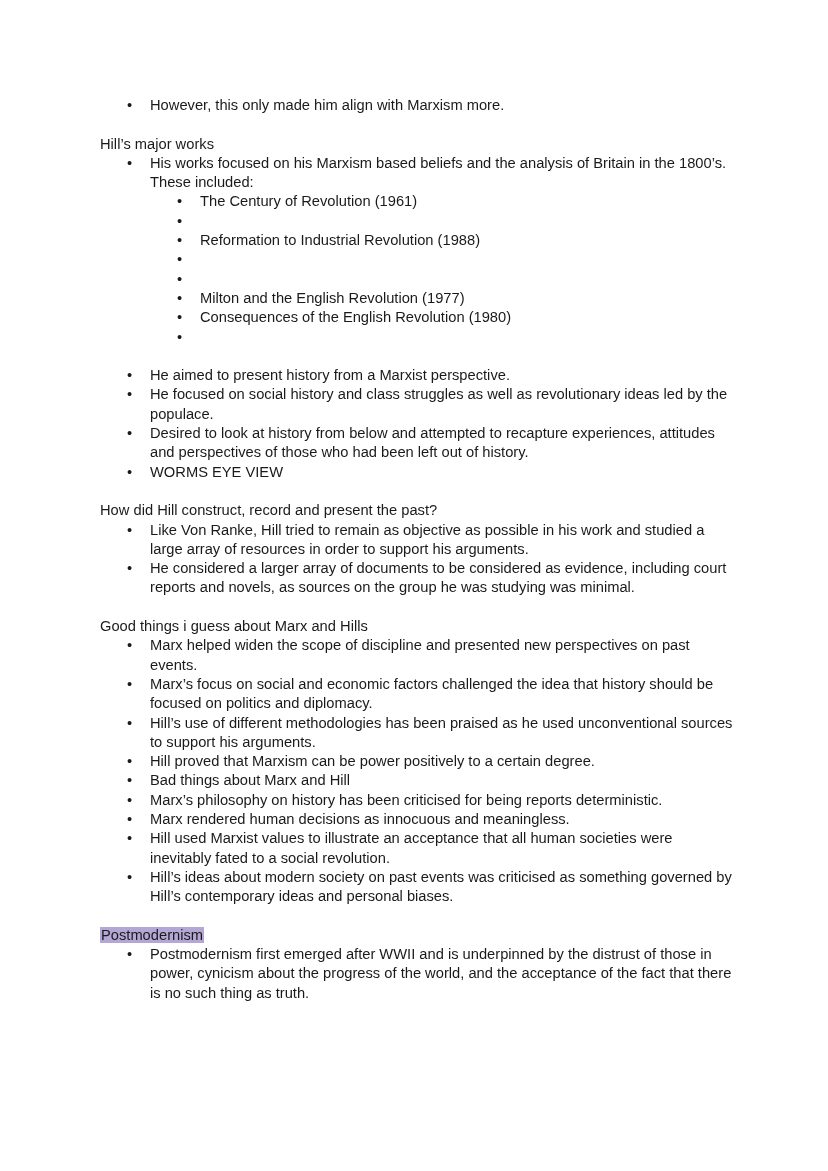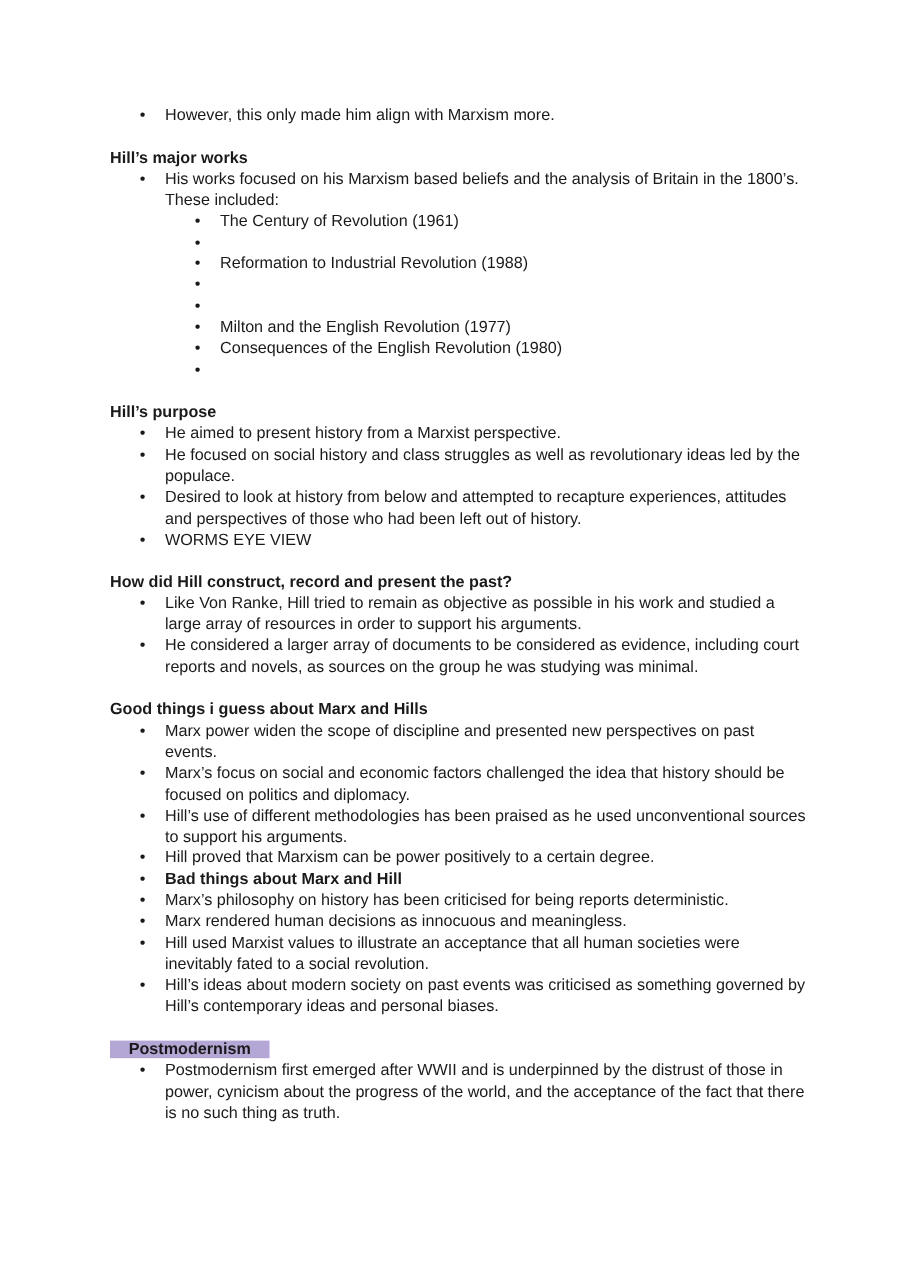--- a/index.html
+++ b/index.html
@@ -20,40 +20,40 @@
     position: absolute;
     left: 100px;
     top: 96px;
     width: 633px;
     font-size: 14.7px;
     line-height: 19.3px;
   }
   .section { margin-top: 19.3px; }
   .section:first-child { margin-top: 0; }
   .heading {
-    font-weight: bold;
+    font-weight: normal;
   }
   .heading .hl {
     background: #b4a7d6;
-    padding: 0 17px;
+    padding: 0 1px;
   }
   .bullet {
     display: flex;
     align-items: flex-start;
   }
   .bullet .marker {
     flex: 0 0 26px;
     text-align: left;
     padding-left: 3px;
     box-sizing: border-box;
   }
   .bullet.l1 .marker { margin-left: 24px; }
   .bullet.l2 .marker { margin-left: 74px; }
   .bullet .btext { flex: 1 1 auto; }
-  .bullet.bold .btext { font-weight: bold; }
+  .bullet.bold .btext { font-weight: normal; }
 </style>
 </head>
 <body>
 
 <div class="page" style="background: rgb(255, 255, 255);">
   <div class="content" id="doc" style="color: rgb(26, 26, 26);">
       <div class="section">
         <div class="bullet l1">
           <span class="marker">•</span>
           <span class="btext">However, this only made him align with Marxism more.</span>
@@ -88,21 +88,20 @@
         </div>
         <div class="bullet l2">
           <span class="marker">•</span>
           <span class="btext">Consequences of the English Revolution (1980)</span>
         </div>
         <div class="bullet l2">
           <span class="marker">•</span>
         </div>
       </div>
       <div class="section">
-        <div class="heading"><span>Hill’s purpose</span></div>
         <div class="bullet l1">
           <span class="marker">•</span>
           <span class="btext">He aimed to present history from a Marxist perspective.</span>
         </div>
         <div class="bullet l1">
           <span class="marker">•</span>
           <span class="btext">He focused on social history and class struggles as well as revolutionary ideas led by the populace.</span>
         </div>
         <div class="bullet l1">
           <span class="marker">•</span>
@@ -121,21 +120,21 @@
         </div>
         <div class="bullet l1">
           <span class="marker">•</span>
           <span class="btext">He considered a larger array of documents to be considered as evidence, including court reports and novels, as sources on the group he was studying was minimal.</span>
         </div>
       </div>
       <div class="section">
         <div class="heading"><span>Good things i guess about Marx and Hills</span></div>
         <div class="bullet l1">
           <span class="marker">•</span>
-          <span class="btext">Marx power widen the scope of discipline and presented new perspectives on past events.</span>
+          <span class="btext">Marx helped widen the scope of discipline and presented new perspectives on past events.</span>
         </div>
         <div class="bullet l1">
           <span class="marker">•</span>
           <span class="btext">Marx’s focus on social and economic factors challenged the idea that history should be focused on politics and diplomacy.</span>
         </div>
         <div class="bullet l1">
           <span class="marker">•</span>
           <span class="btext">Hill’s use of different methodologies has been praised as he used unconventional sources to support his arguments.</span>
         </div>
         <div class="bullet l1">

